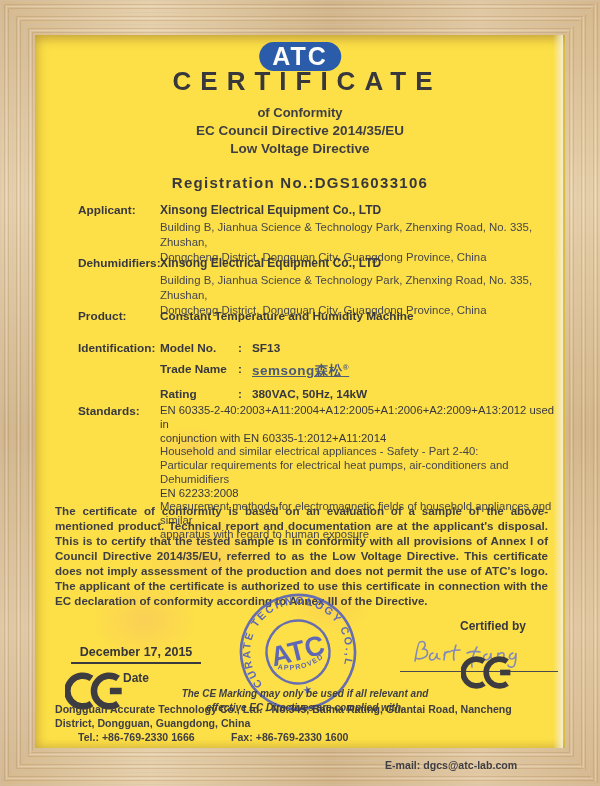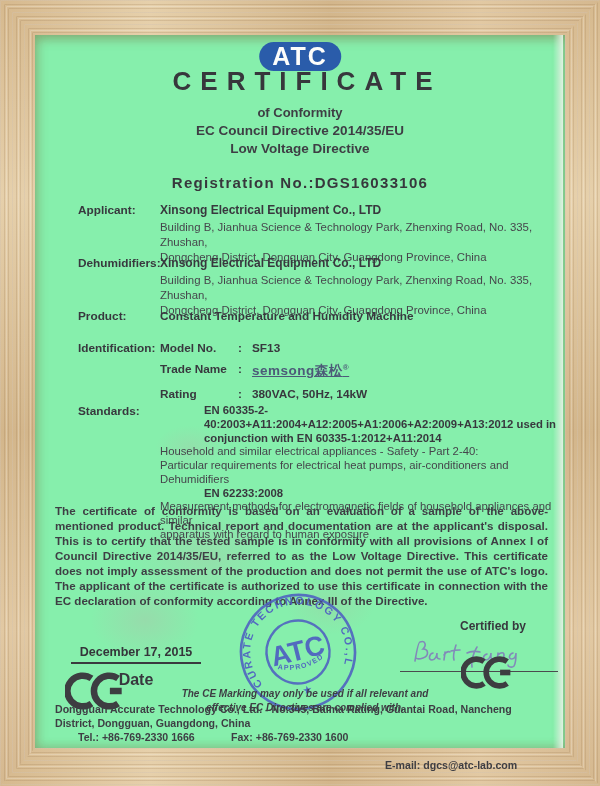--- a/index.html
+++ b/index.html
@@ -23,21 +23,21 @@
       linear-gradient(to bottom,#d6b98e,#e6d0ab 25%,#d3b68b 55%,#e2c9a3 80%,#d5b88f);
   }
   .wood.top{left:0;top:0;width:600px;height:35px;clip-path:polygon(0 0,600px 0,565px 35px,35px 35px);}
   .wood.bottom{left:0;top:748px;width:600px;height:38px;clip-path:polygon(35px 0,565px 0,600px 38px,0 38px);}
   .wood.left{left:0;top:0;width:35px;height:786px;clip-path:polygon(0 0,35px 35px,35px 748px,0 786px);}
   .wood.right{left:565px;top:0;width:35px;height:786px;clip-path:polygon(35px 0,35px 786px,0 748px,0 35px);}
 
   
   .paper{
     position:absolute;left:35px;top:35px;width:530px;height:713px;
-    background:#86efac;
+    background:#fde047;
     box-shadow: inset 0 6px 10px rgba(130,95,55,.28),
                 inset 0 -3px 8px rgba(130,95,55,.14),
                 inset 6px 0 10px rgba(130,95,55,.12),
                 inset -6px 0 10px rgba(130,95,55,.10);
   }
   .stain{position:absolute;pointer-events:none;}
   .edge-light{position:absolute;right:2px;top:0;width:10px;height:100%;
     background:linear-gradient(to left,rgba(255,255,255,.75),rgba(255,255,255,0));}
 
   .abs{position:absolute;}
@@ -60,36 +60,36 @@
   .flabel{font-weight:bold;font-size:11.8px;color:#38383e;}
   .fname{font-weight:bold;font-size:12px;color:#38383e;}
   .faddr{font-size:11.4px;line-height:1.32;margin-top:3px;color:#46464c;}
   .fvalue-bold{font-weight:bold;font-size:11.8px;color:#38383e;}
   .idrow{display:grid;grid-template-columns:78px 14px 1fr;margin-bottom:7px;font-size:11.8px;}
   .idname,.idsep{font-weight:bold;color:#38383e;}
   .idval{font-weight:bold;color:#38383e;}
   .trade-logo{font-weight:bold;font-size:13.5px;color:#4c5a78;letter-spacing:.5px;text-decoration:underline;}
   .trade-logo sup{font-size:8px;}
   .std-line{font-size:11.3px;line-height:1.22;color:#45454b;}
-  .std-bold{font-weight:bold;color:#38383e;margin-left:44px;}
+  .std-bold{font-weight:normal;color:#38383e;}
 
   
   .decl{
     left:20px;right:17px;top:468px;text-align:justify;
     font-size:11.6px;font-weight:bold;line-height:1.3;color:#3e3e44;
   }
 
   
   .stamp{left:202px;top:556px;width:122px;height:122px;transform:rotate(-14deg);opacity:.9;}
   .certified-by{left:408px;top:584px;width:100px;text-align:center;font-size:12px;font-weight:bold;color:#38383e;}
   .signature{left:372px;top:601px;}
   .sig-line{left:365px;top:636px;width:158px;border-top:1.6px solid #4a4a4e;}
   .date-block{left:36px;top:610px;width:130px;text-align:center;}
   .date-value{font-size:12.5px;font-weight:bold;color:#35353a;padding-bottom:3px;border-bottom:2px solid #3a3a3e;}
-  .date-label{font-size:16px;font-weight:bold;color:#38383e;margin-top:7px;}
+  .date-label{font-size:12px;font-weight:bold;color:#38383e;margin-top:7px;}
   .ce-left{left:30px;top:637px;}
   .ce-right{left:426px;top:621px;}
   .ce-note{left:146px;top:652px;width:248px;text-align:center;font-size:10px;font-weight:bold;line-height:1.4;color:#3e3e44;font-style:italic;}
   .company-line{left:20px;right:14px;top:667px;font-size:10.6px;font-weight:bold;line-height:1.35;color:#3e3e44;}
   .contact-row{left:0;top:696px;width:100%;height:14px;padding-left:24px;}
   .contact-row span{position:absolute;font-size:10.6px;font-weight:bold;color:#3e3e44;white-space:nowrap;}
   .tel{left:43px;} .fax{left:196px;} .email{left:350px;margin-top:28px;}
 </style>
 </head>
 <body>

